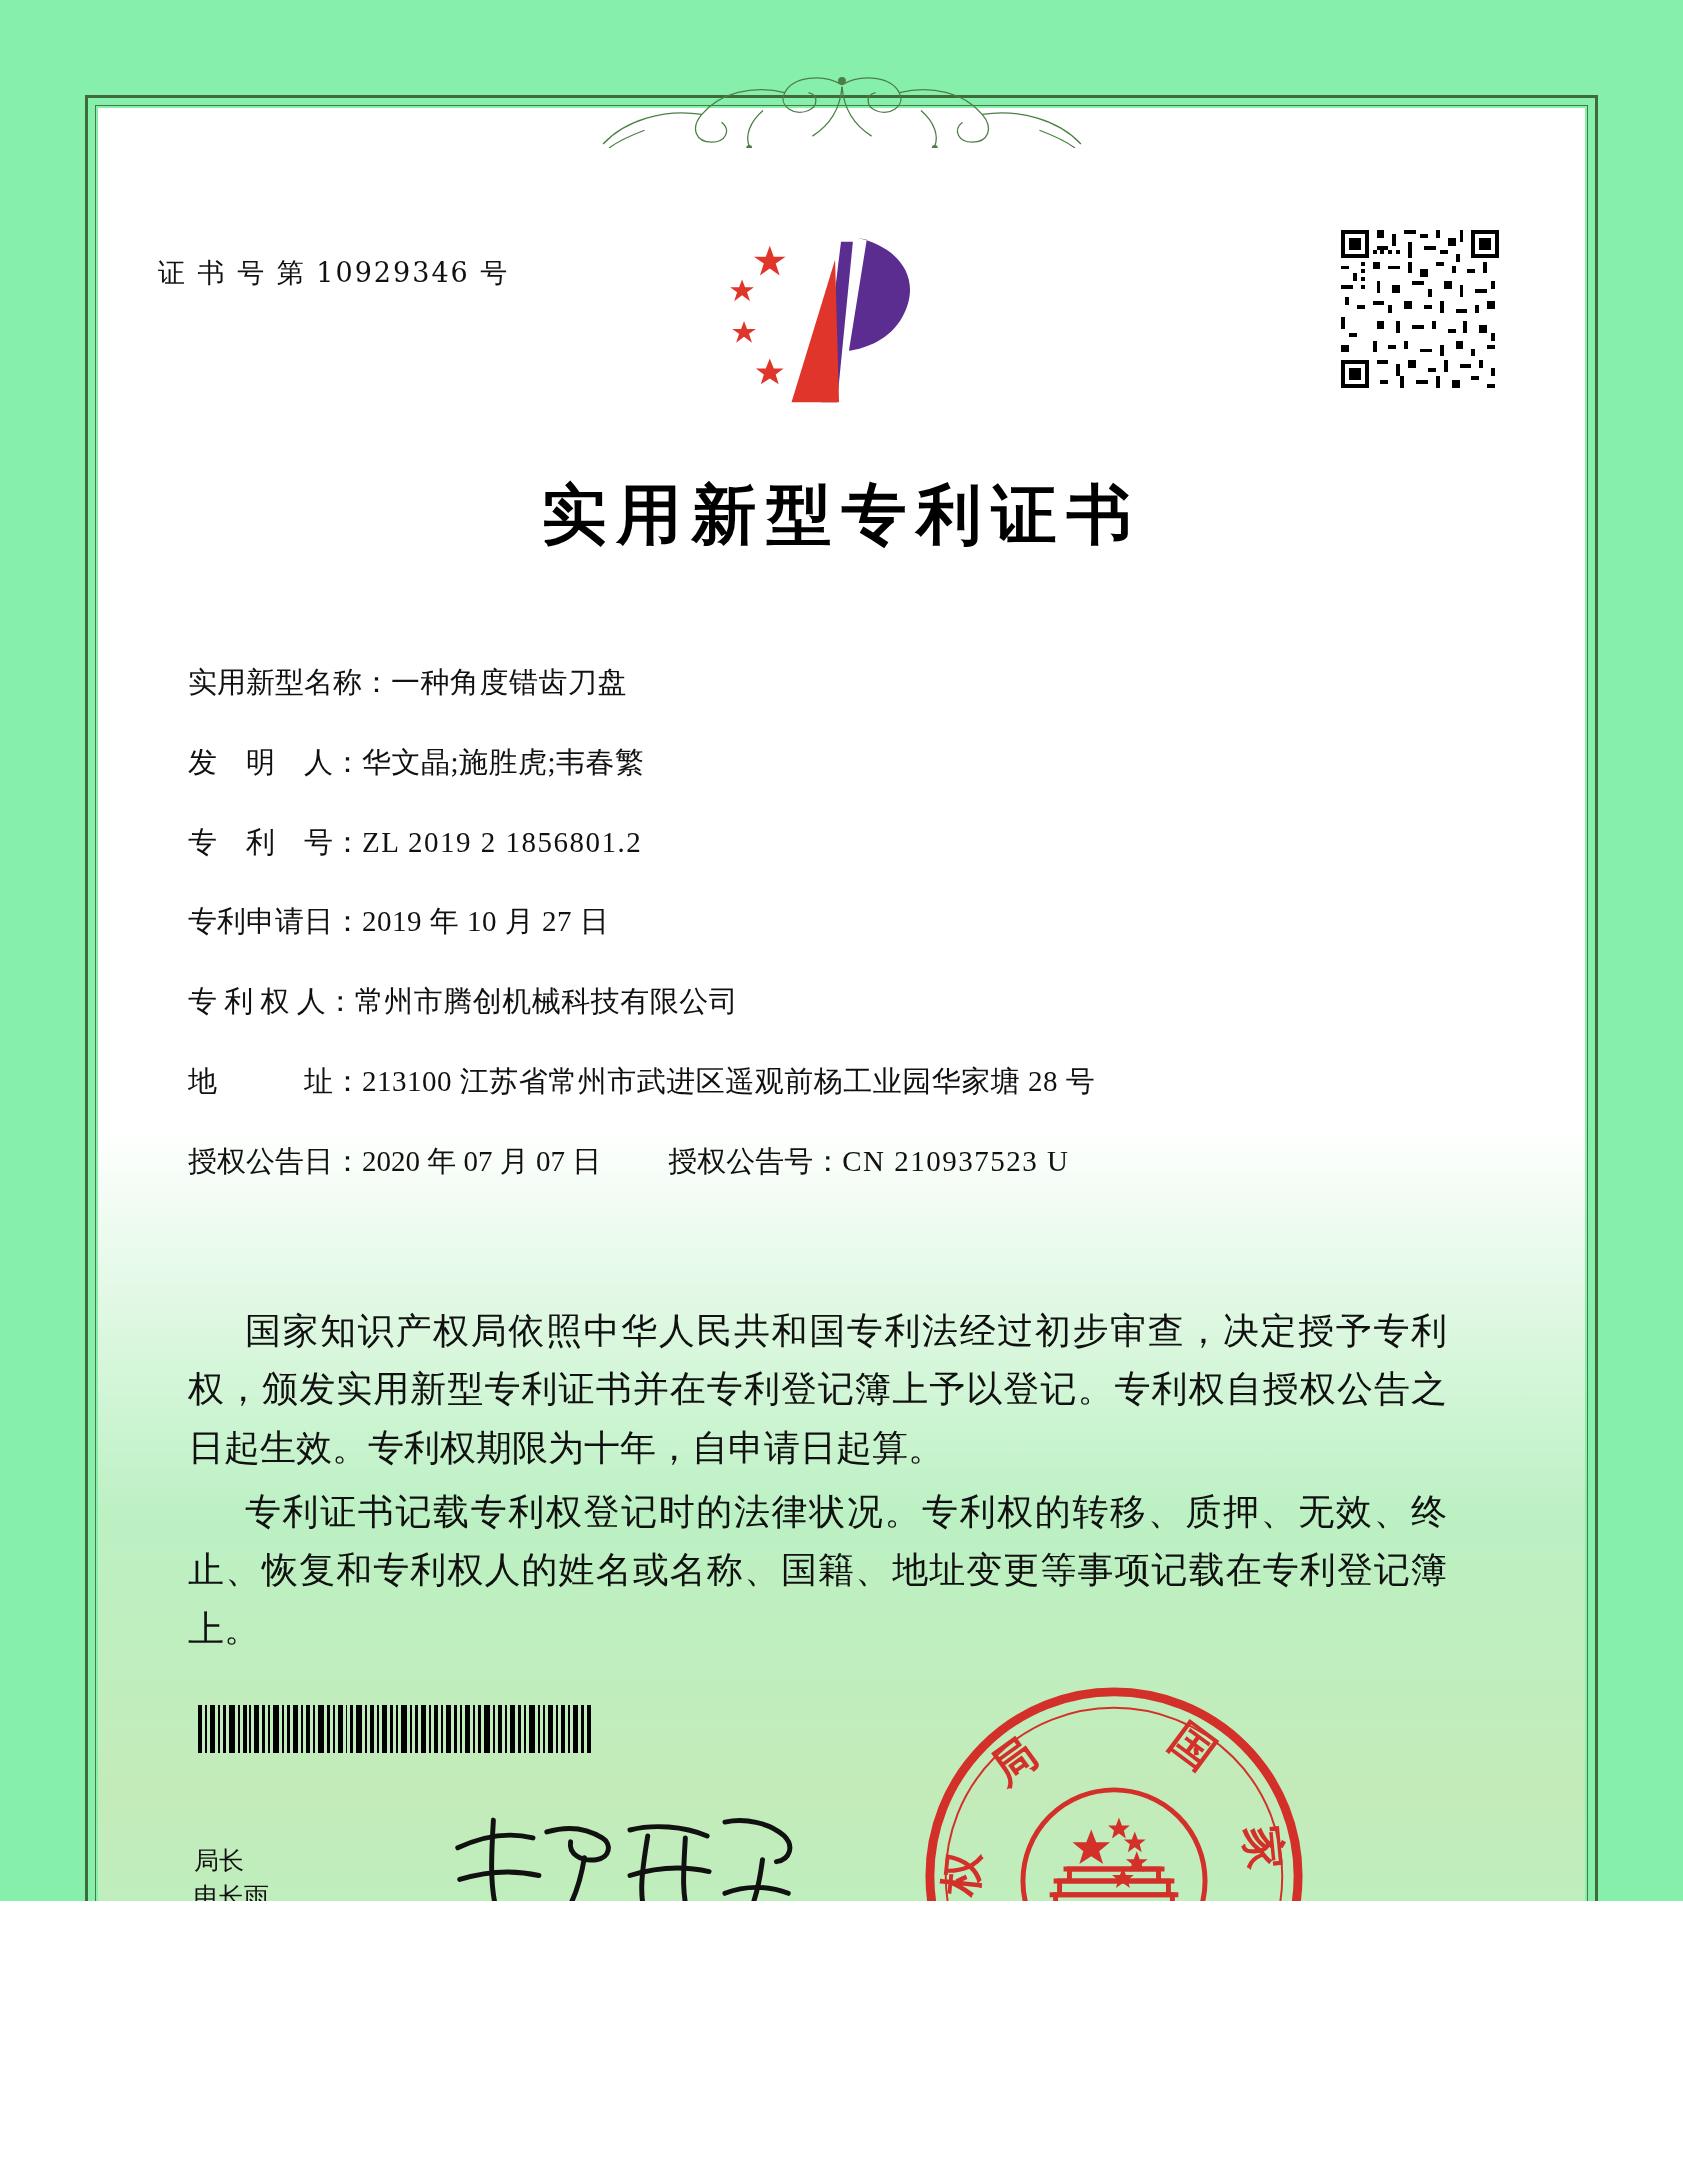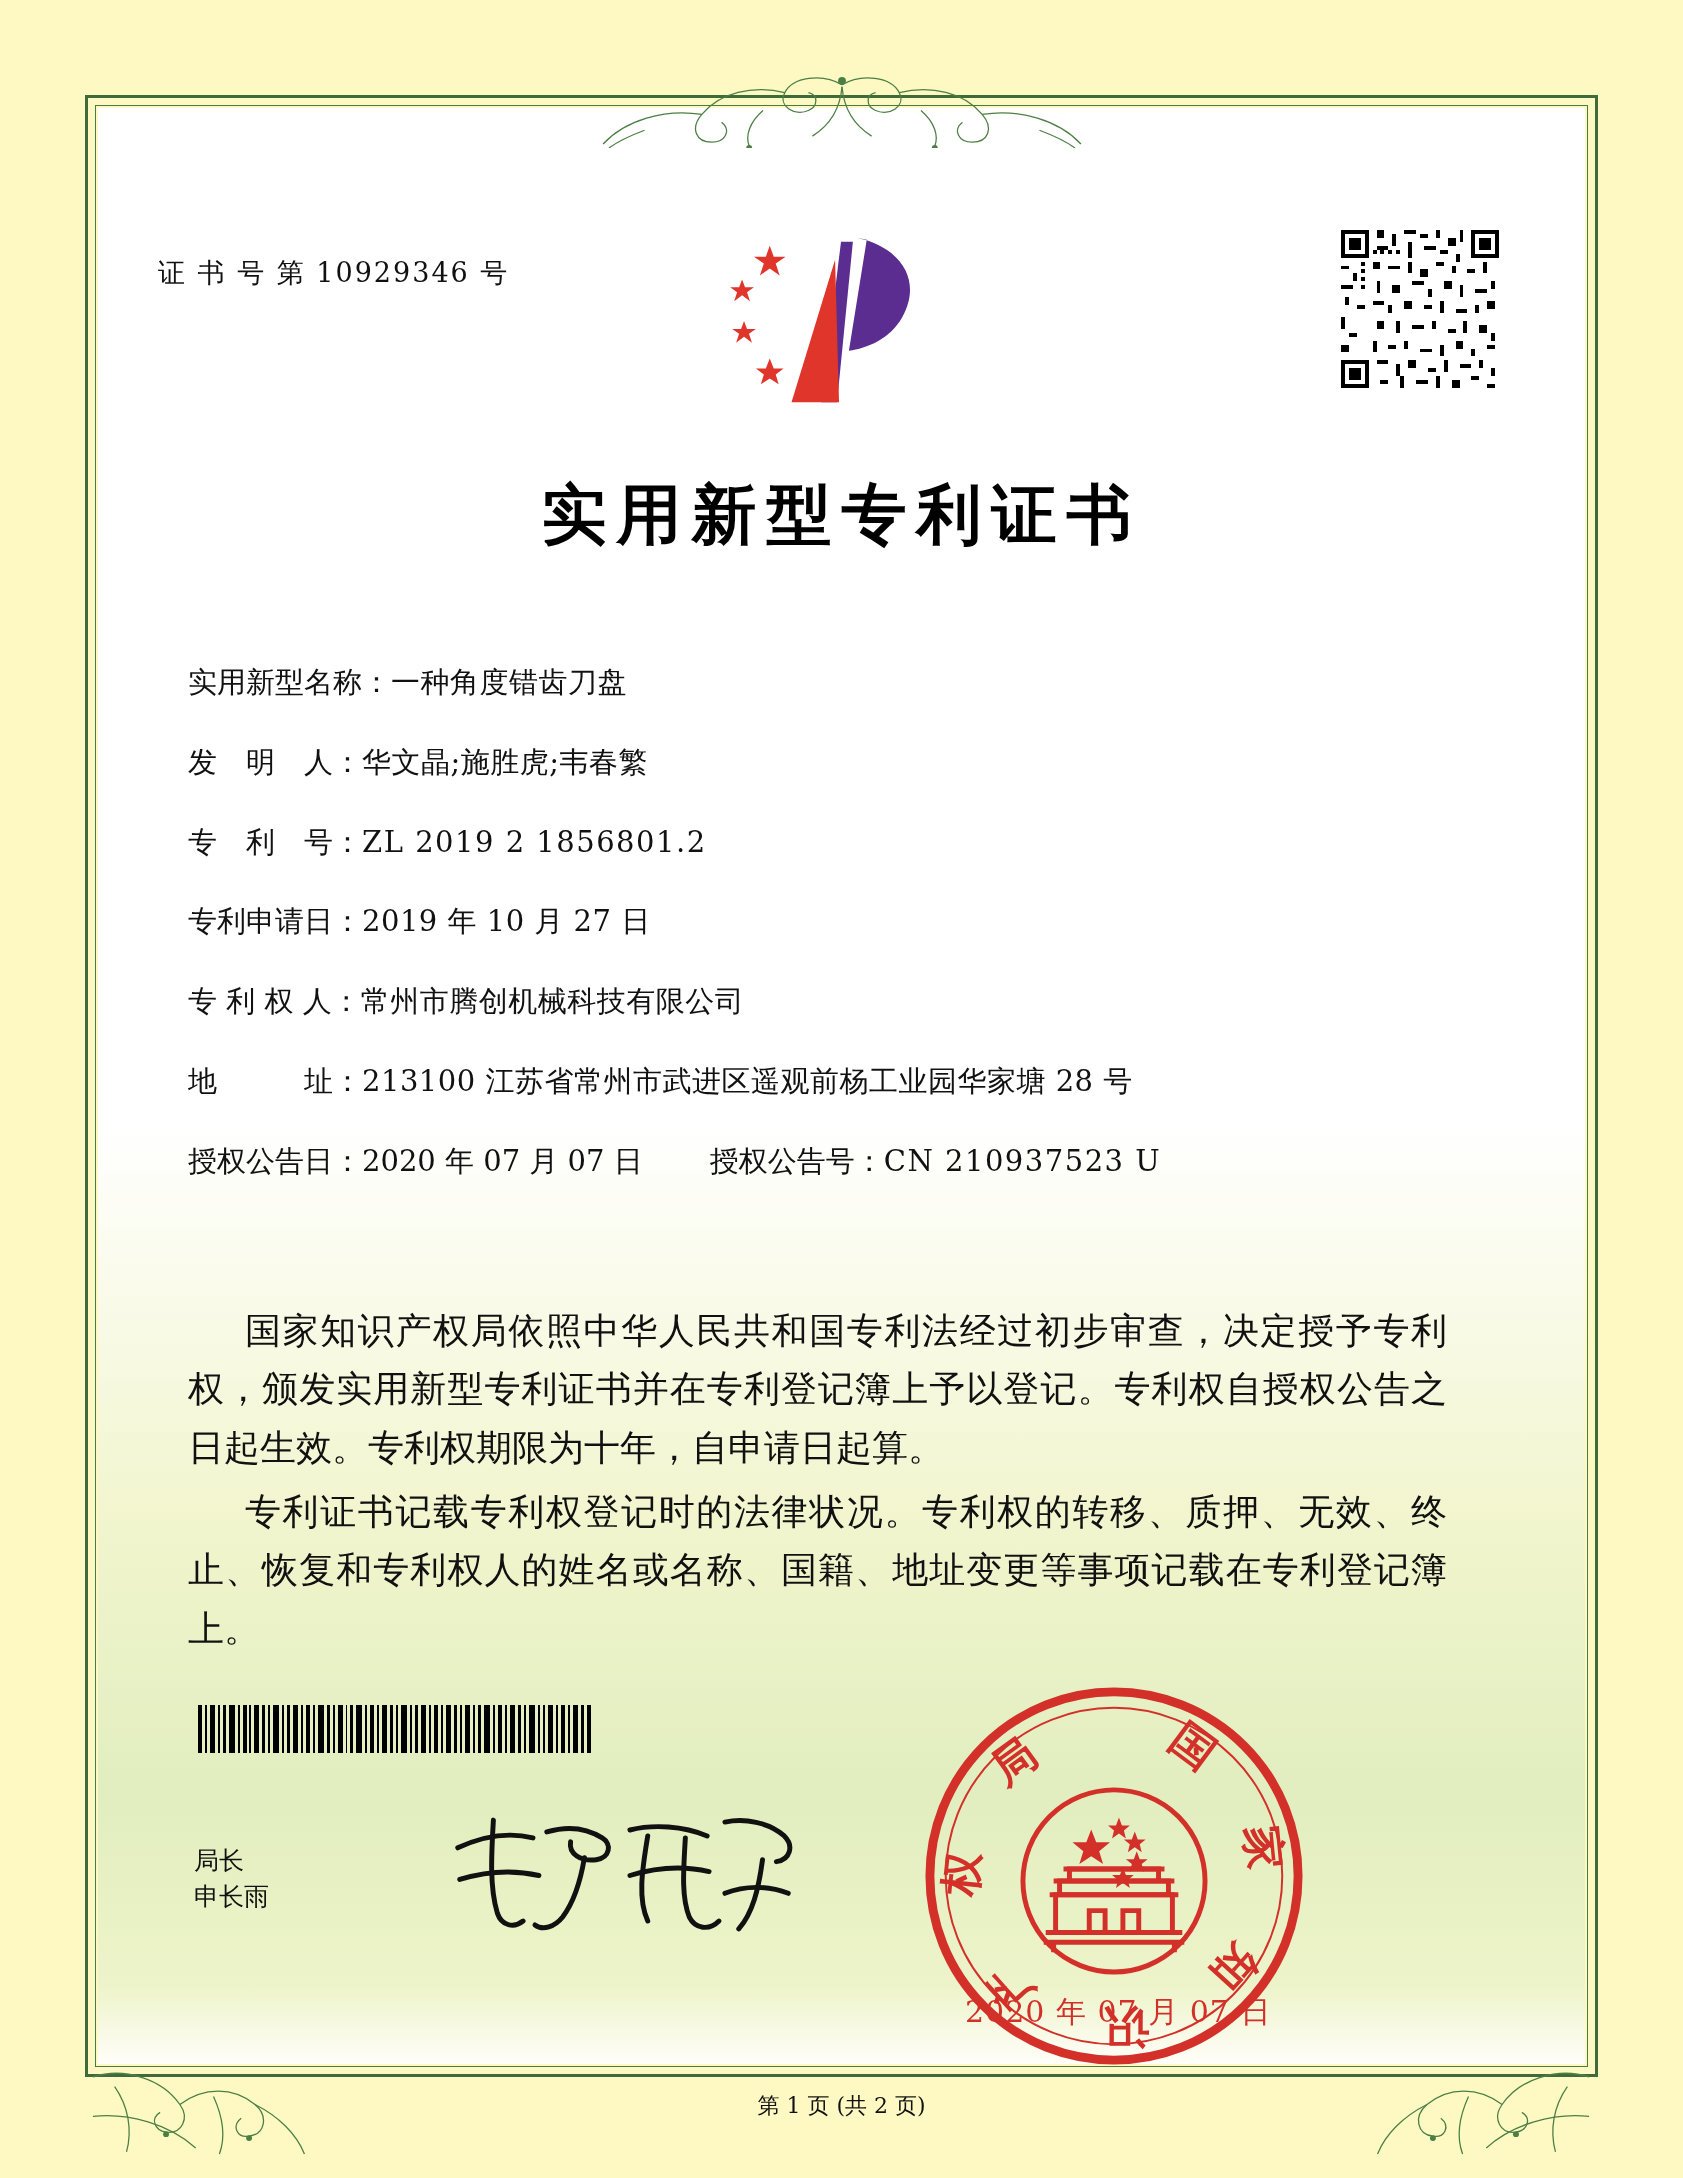--- a/index.html
+++ b/index.html
@@ -6,22 +6,22 @@
     margin: 0;
     padding: 0;
     background: #ffffff;
   }
   body {
     font-family: "DejaVu Sans", "Liberation Sans", sans-serif;
   }
   .page {
     position: relative;
     width: 1683px;
-    height: 2178px;
-    background: #fef9c3;
+    height: 1901px;
+    background: #86efac;
     overflow: hidden;
   }
   
   .frame-outer {
     position: absolute;
     left: 85px;
     top: 95px;
     width: 1513px;
     height: 1982px;
     border: 3px solid #3f6b3a;
@@ -106,20 +106,21 @@
     width: 1247px;
     font-family: "DejaVu Serif", "Liberation Serif", serif;
     color: #111;
   }
   .field-row {
     display: flex;
     align-items: baseline;
     margin-bottom: 45px;
     font-size: 29px;
     line-height: 1.2;
+    font-family: Liberation Serif, serif;
   }
   .field-label {
     white-space: pre;
     flex: 0 0 auto;
   }
   .field-value {
     flex: 1 1 auto;
     letter-spacing: 0.5px;
   }
   .field-row.two-col .col-b {

